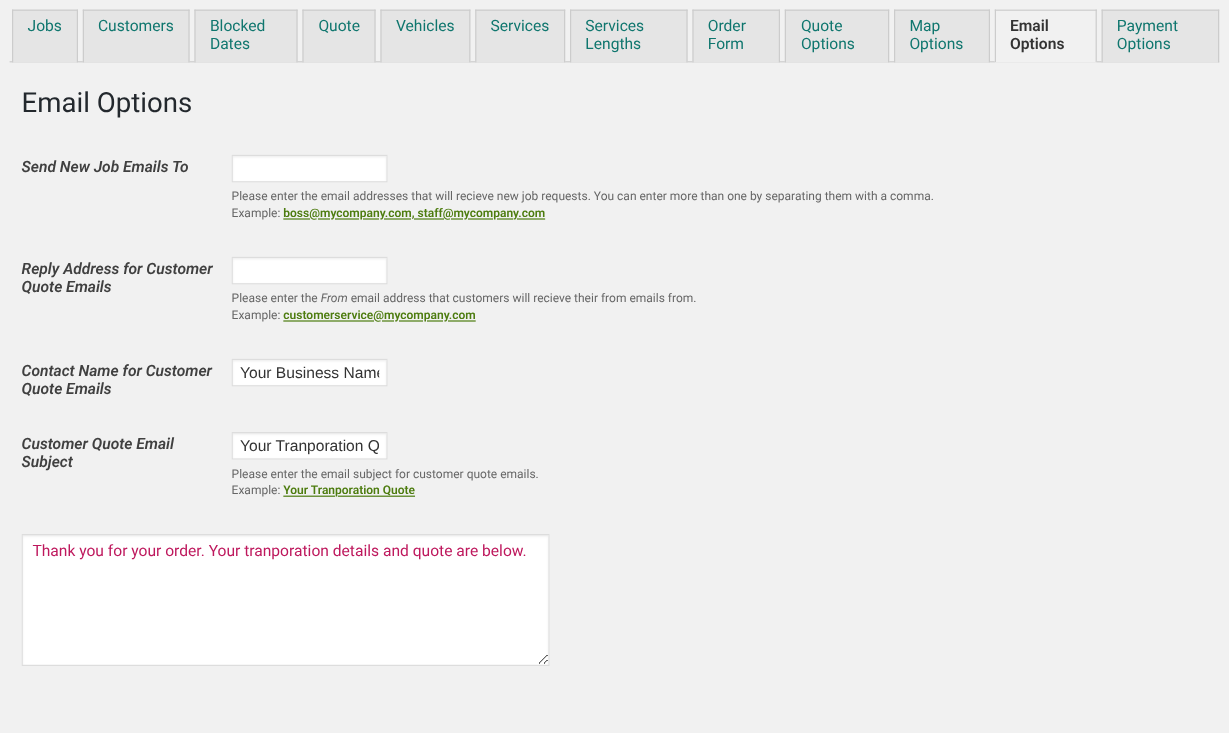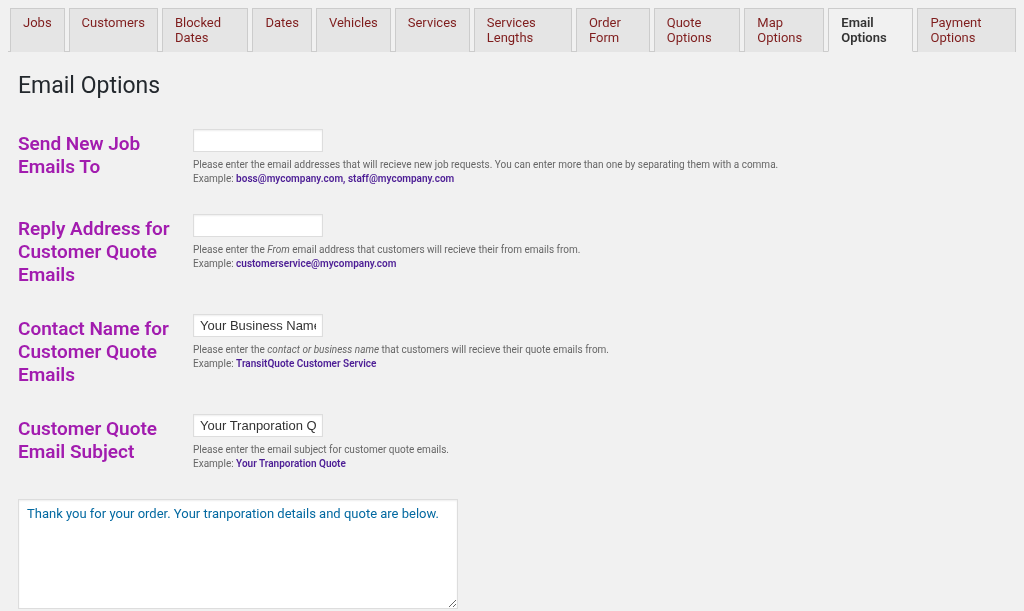--- a/index.html
+++ b/index.html
@@ -19,21 +19,21 @@
       gap: 4px;
       border-bottom: 1px solid #ccc;
       padding-left: 2px;
     }
     .tab {
       background: #e5e5e5;
       border: 1px solid #ccc;
       border-bottom: none;
       padding: 6px 12px;
       font-size: 13px;
-      color: #7f1d1d;
+      color: #0f766e;
       cursor: pointer;
       margin-bottom: -1px;
       position: relative;
     }
     .tab.active {
       background: #f1f1f1;
       border-bottom: 1px solid #f1f1f1;
       color: #333;
       font-weight: 600;
     }
@@ -49,72 +49,74 @@
     }
     .form-row {
       display: flex;
       align-items: flex-start;
       padding: 10px 0 18px 10px;
     }
     .form-label {
       width: 175px;
       flex-shrink: 0;
       font-weight: 600;
-      color: #a21caf;
-      font-size: 19px;
+      color: #404040;
+      font-size: 13px;
       padding-top: 3px;
       padding-right: 10px;
+      font-style: italic;
     }
     .form-field {
       flex: 1;
     }
     .form-field input[type="text"] {
       width: 130px;
       padding: 3px 6px;
       background: #fff;
       border: 1px solid #ddd;
       font-size: 13px;
       color: #333;
       box-shadow: inset 0 1px 2px rgba(0,0,0,0.07);
     }
     .form-field textarea {
       width: 440px;
       height: 110px;
       padding: 6px 8px;
       background: #fff;
       border: 1px solid #ddd;
       font-size: 13px;
-      color: #0369a1;
+      color: #be185d;
       font-family: inherit;
       box-shadow: inset 0 1px 2px rgba(0,0,0,0.07);
       resize: both;
     }
     .description {
       font-size: 10px;
       color: #666;
       margin-top: 6px;
       line-height: 1.4;
     }
     .description em {
       font-style: italic;
       text-align: right;
     }
     .description strong {
       font-weight: 600;
-      color: #4c1d95;
+      color: #4d7c0f;
+      text-decoration: underline;
     }
   </style>
 </head>
 <body>
 
 <div class="tabs">
   <div class="tab">Jobs</div>
   <div class="tab">Customers</div>
   <div class="tab">Blocked Dates</div>
-  <div class="tab">Dates</div>
+  <div class="tab">Quote</div>
   <div class="tab">Vehicles</div>
   <div class="tab">Services</div>
   <div class="tab">Services Lengths</div>
   <div class="tab">Order Form</div>
   <div class="tab">Quote Options</div>
   <div class="tab">Map Options</div>
   <div class="tab active">Email Options</div>
   <div class="tab">Payment Options</div>
 </div>
 
@@ -141,24 +143,20 @@
         <span>Please enter the </span><em>From</em><span> email address that customers will recieve their from emails from.</span><br>
         <span>Example: </span><strong>customerservice@mycompany.com</strong>
       </p>
     </div>
   </div>
 
   <div class="form-row">
     <div class="form-label">Contact Name for Customer Quote Emails</div>
     <div class="form-field">
       <input type="text" value="Your Business Name" style="">
-      <p class="description">
-        <span>Please enter the </span><em>contact or business name</em><span> that customers will recieve their quote emails from.</span><br>
-        <span>Example: </span><strong>TransitQuote Customer Service</strong>
-      </p>
     </div>
   </div>
 
   <div class="form-row">
     <div class="form-label">Customer Quote Email Subject</div>
     <div class="form-field">
       <input type="text" value="Your Tranporation Quote" style="">
       <p class="description">
         <span>Please enter the email subject for customer quote emails.</span><br>
         <span>Example: </span><strong>Your Tranporation Quote</strong>

